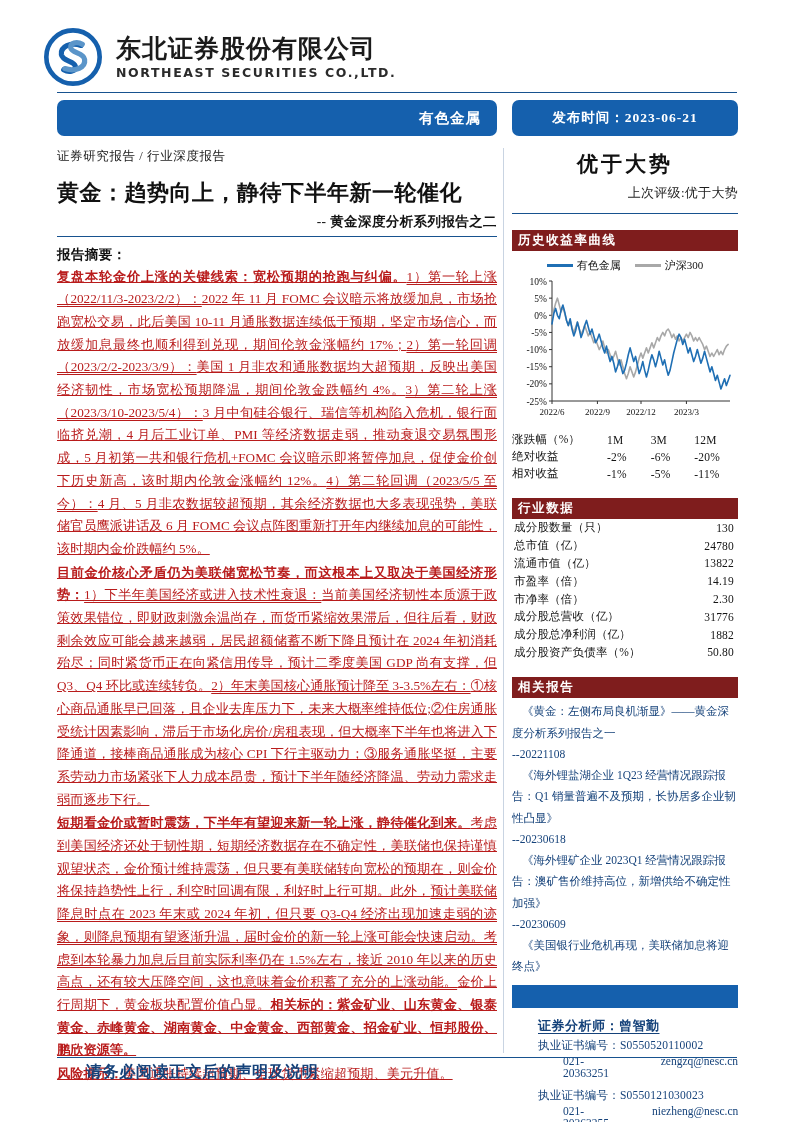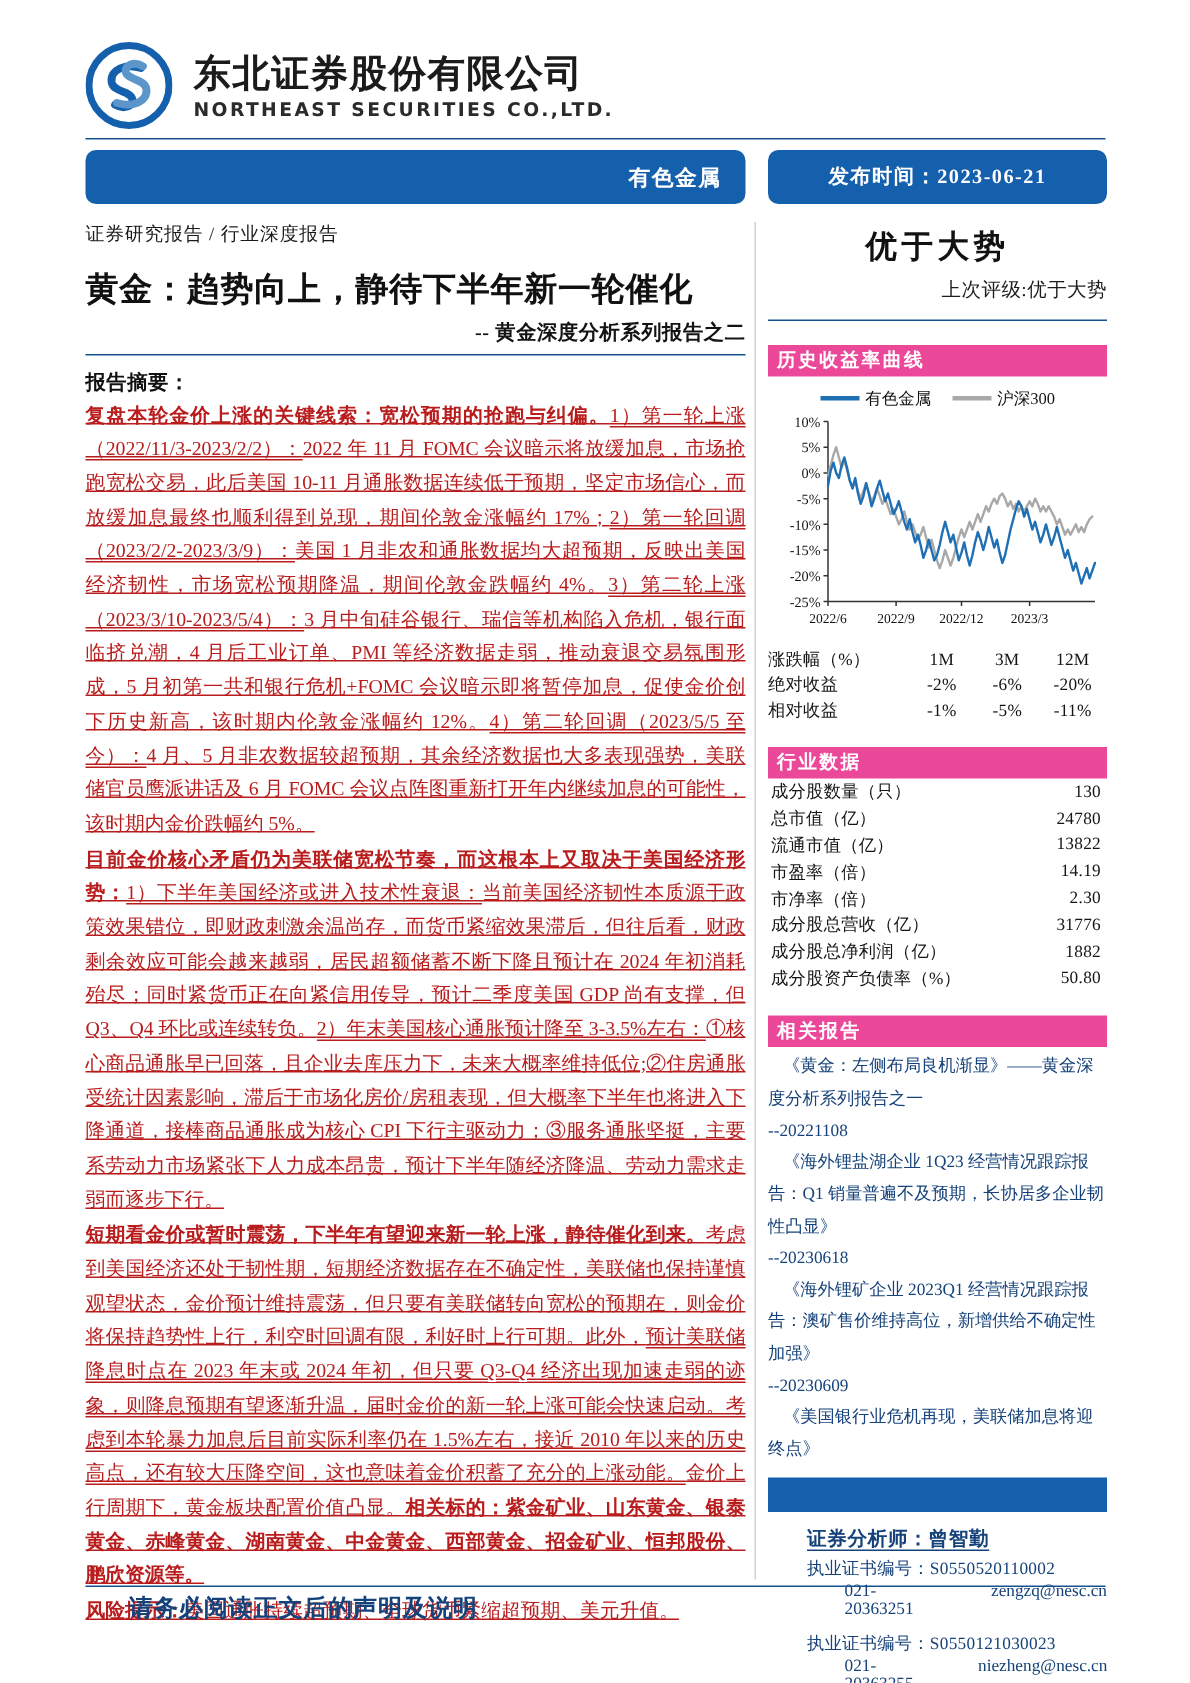--- a/index.html
+++ b/index.html
@@ -6,21 +6,21 @@
   html, body {
     width: 793px; height: 1122px;
     background: #ffffff;
     font-family: "Liberation Serif", "DejaVu Serif", serif;
     overflow: hidden;
   }
   .page { position: relative; width: 793px; height: 1122px; background:#fff; }
 
   
   .masthead {
-    position: absolute; left: 57px; top: 24px; width: 680px; height: 66px;
+    position: absolute; left: 44px; top: 24px; width: 680px; height: 66px;
     display: flex; align-items: center; gap: 14px;
   }
   .logo-mark { width: 58px; height: 58px; flex: 0 0 58px; }
   .logo-text { display: flex; flex-direction: column; justify-content: center; }
   .logo-cn {
     font-family: "DejaVu Sans", sans-serif;
     font-size: 25px; font-weight: 700; color: #1b1b1b;
     letter-spacing: 1px; line-height: 1.12;
   }
   .logo-en {
@@ -85,42 +85,42 @@
     margin-top: 14px; text-align: center; font-size: 21px; font-weight: 700;
     color: #111; letter-spacing: 3px;
   }
   .rating-prev {
     margin-top: 6px; text-align: right; font-size: 13px; color: #1d1d1d;
     letter-spacing: .3px;
   }
   .rating-rule { margin-top: 11px; border-top: 1.2px solid #17528f; }
 
   .sec-head {
-    margin-top: 16px; height: 21px; background: #ec4899; color: #fff;
+    margin-top: 16px; height: 21px; background: #7f1d1d; color: #fff;
     font-size: 12.5px; font-weight: 700; letter-spacing: 1.6px;
     display: flex; align-items: center; padding-left: 6px;
   }
 
   
   .chart-wrap { margin-top: 7px; width: 226px; }
   .legend {
     display: flex; justify-content: center; align-items: center; gap: 14px;
     font-size: 11px; color: #111; margin-bottom: 2px;
   }
   .legend .item { display: flex; align-items: center; gap: 4px; }
   .legend .swatch { display:block; width: 26px; height: 3px; }
   svg.rate-chart { display: block; }
 
   
   .ret-table { width: 226px; margin-top: 4px; border-collapse: collapse; }
   .ret-table td {
     font-size: 11.5px; color: #141414; padding: 1px 0; letter-spacing: .2px;
   }
   .ret-table td.lbl { text-align: left; width: 42%; }
-  .ret-table td.num { text-align: center; width: 19.3%; padding-right: 2px; }
+  .ret-table td.num { text-align: left; width: 19.3%; padding-right: 2px; }
 
   
   .ind-table { width: 226px; border-collapse: collapse; }
   .ind-table td {
     font-size: 11.5px; color: #141414; padding: 1.4px 0; letter-spacing: .2px;
   }
   .ind-table td.lbl { text-align: left; padding-left: 2px; }
   .ind-table td.num { text-align: right; padding-right: 4px; white-space: nowrap; }
 
   

